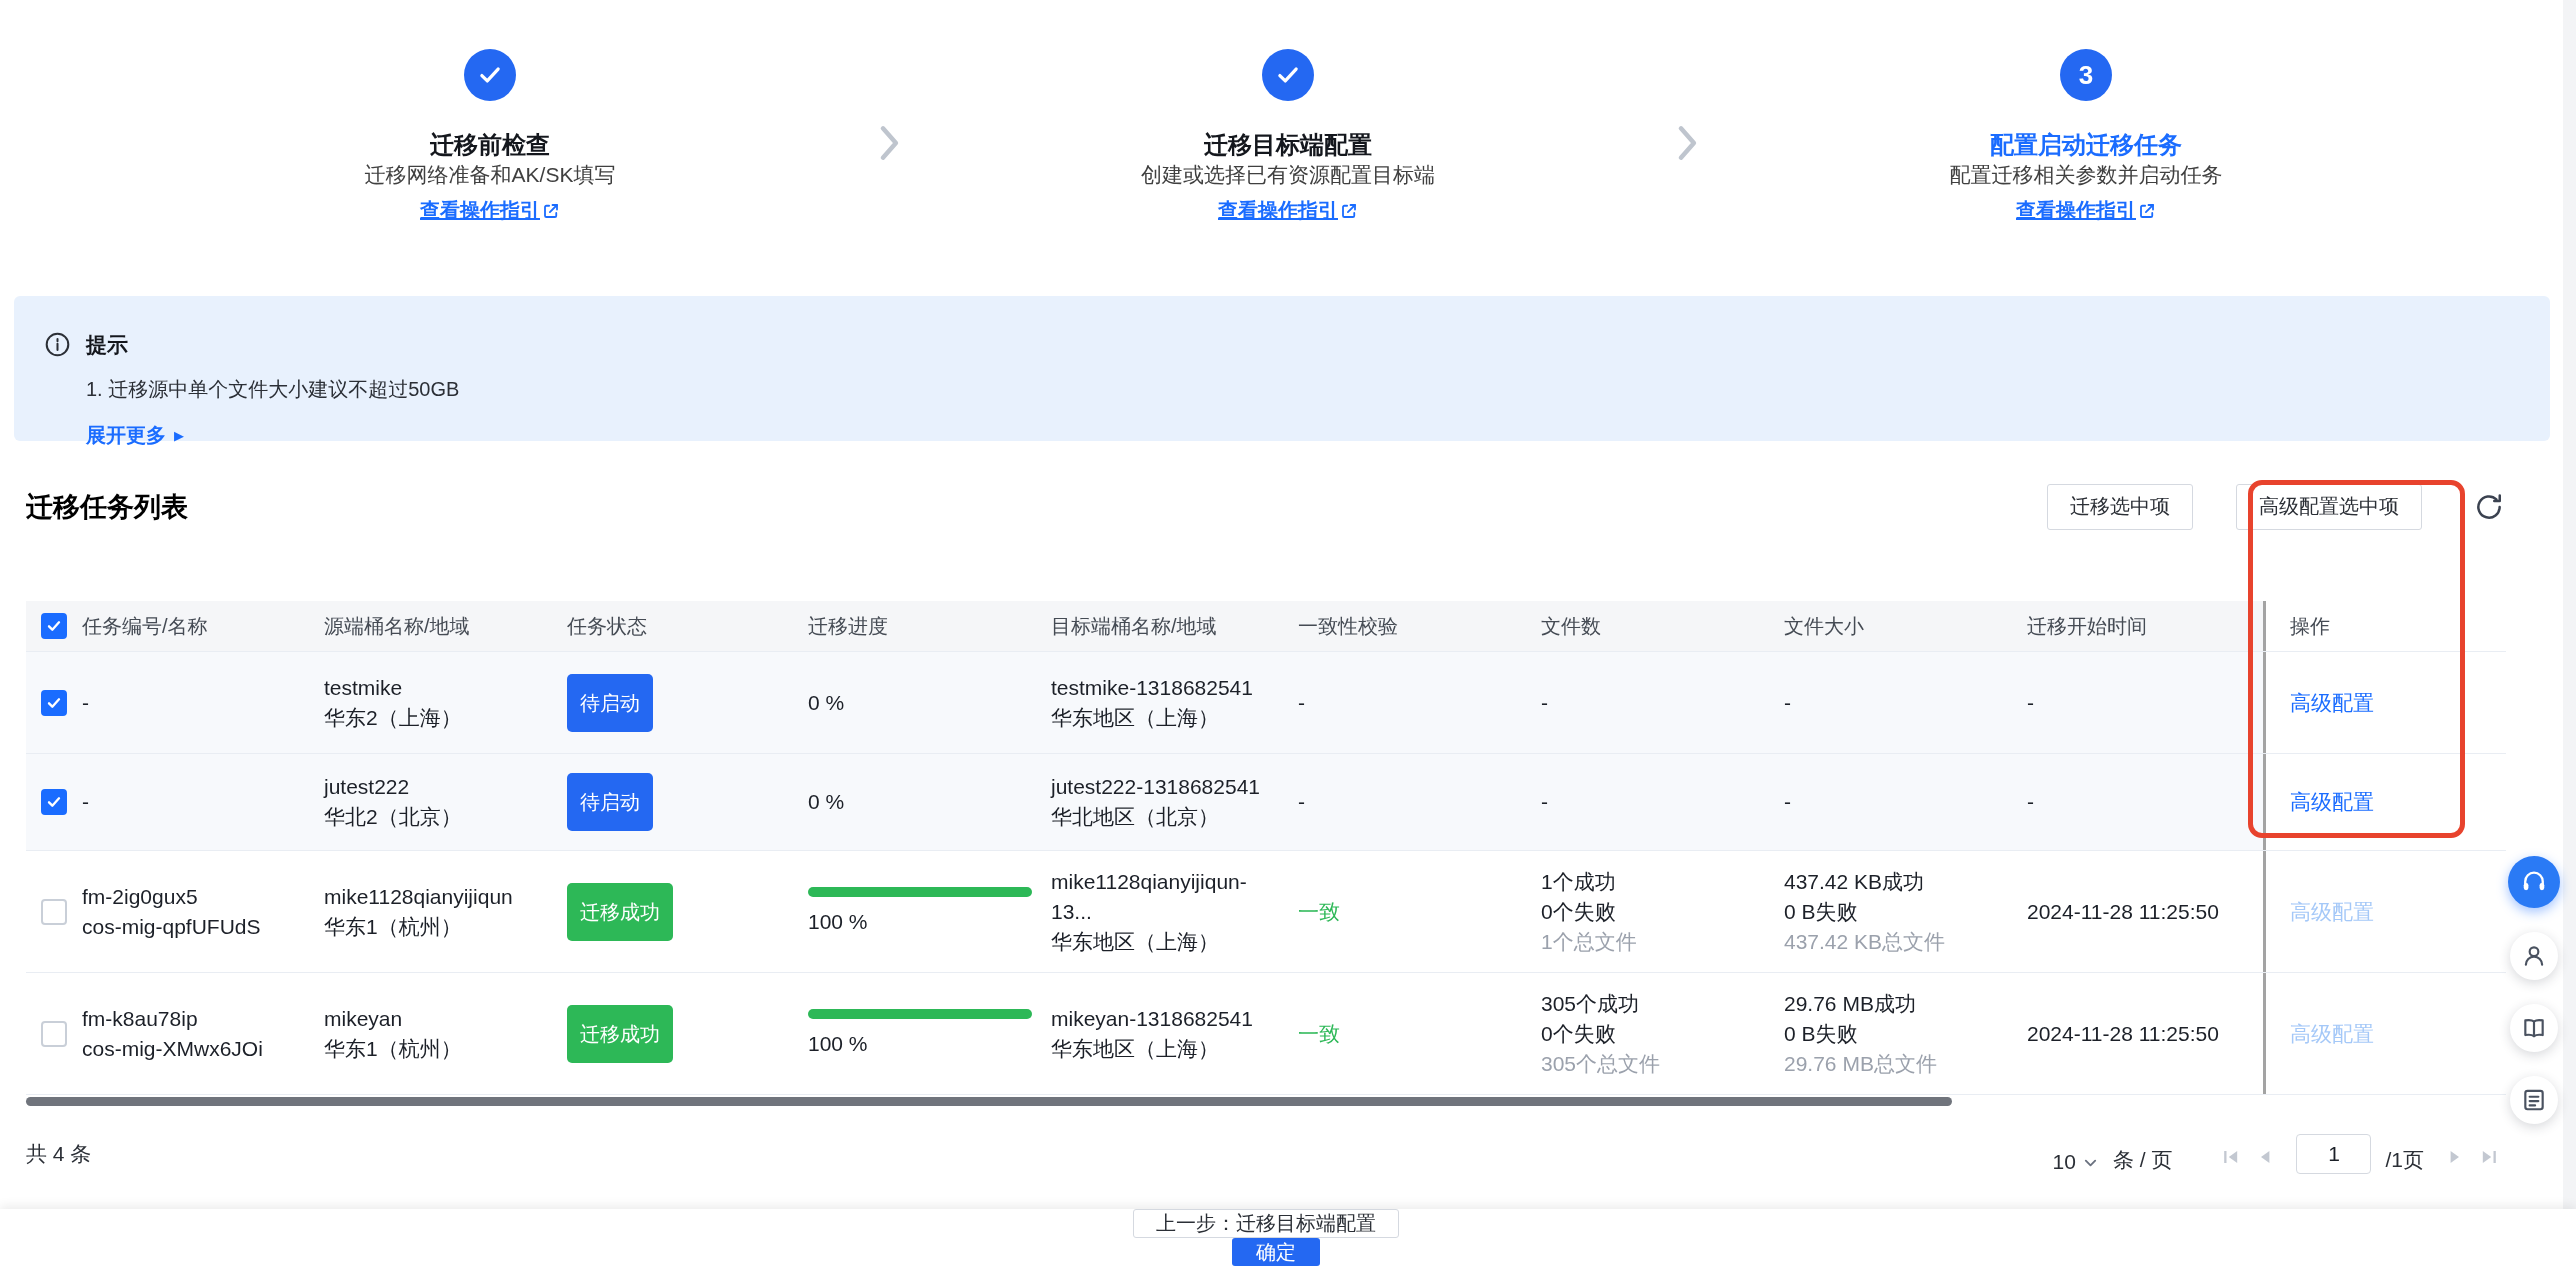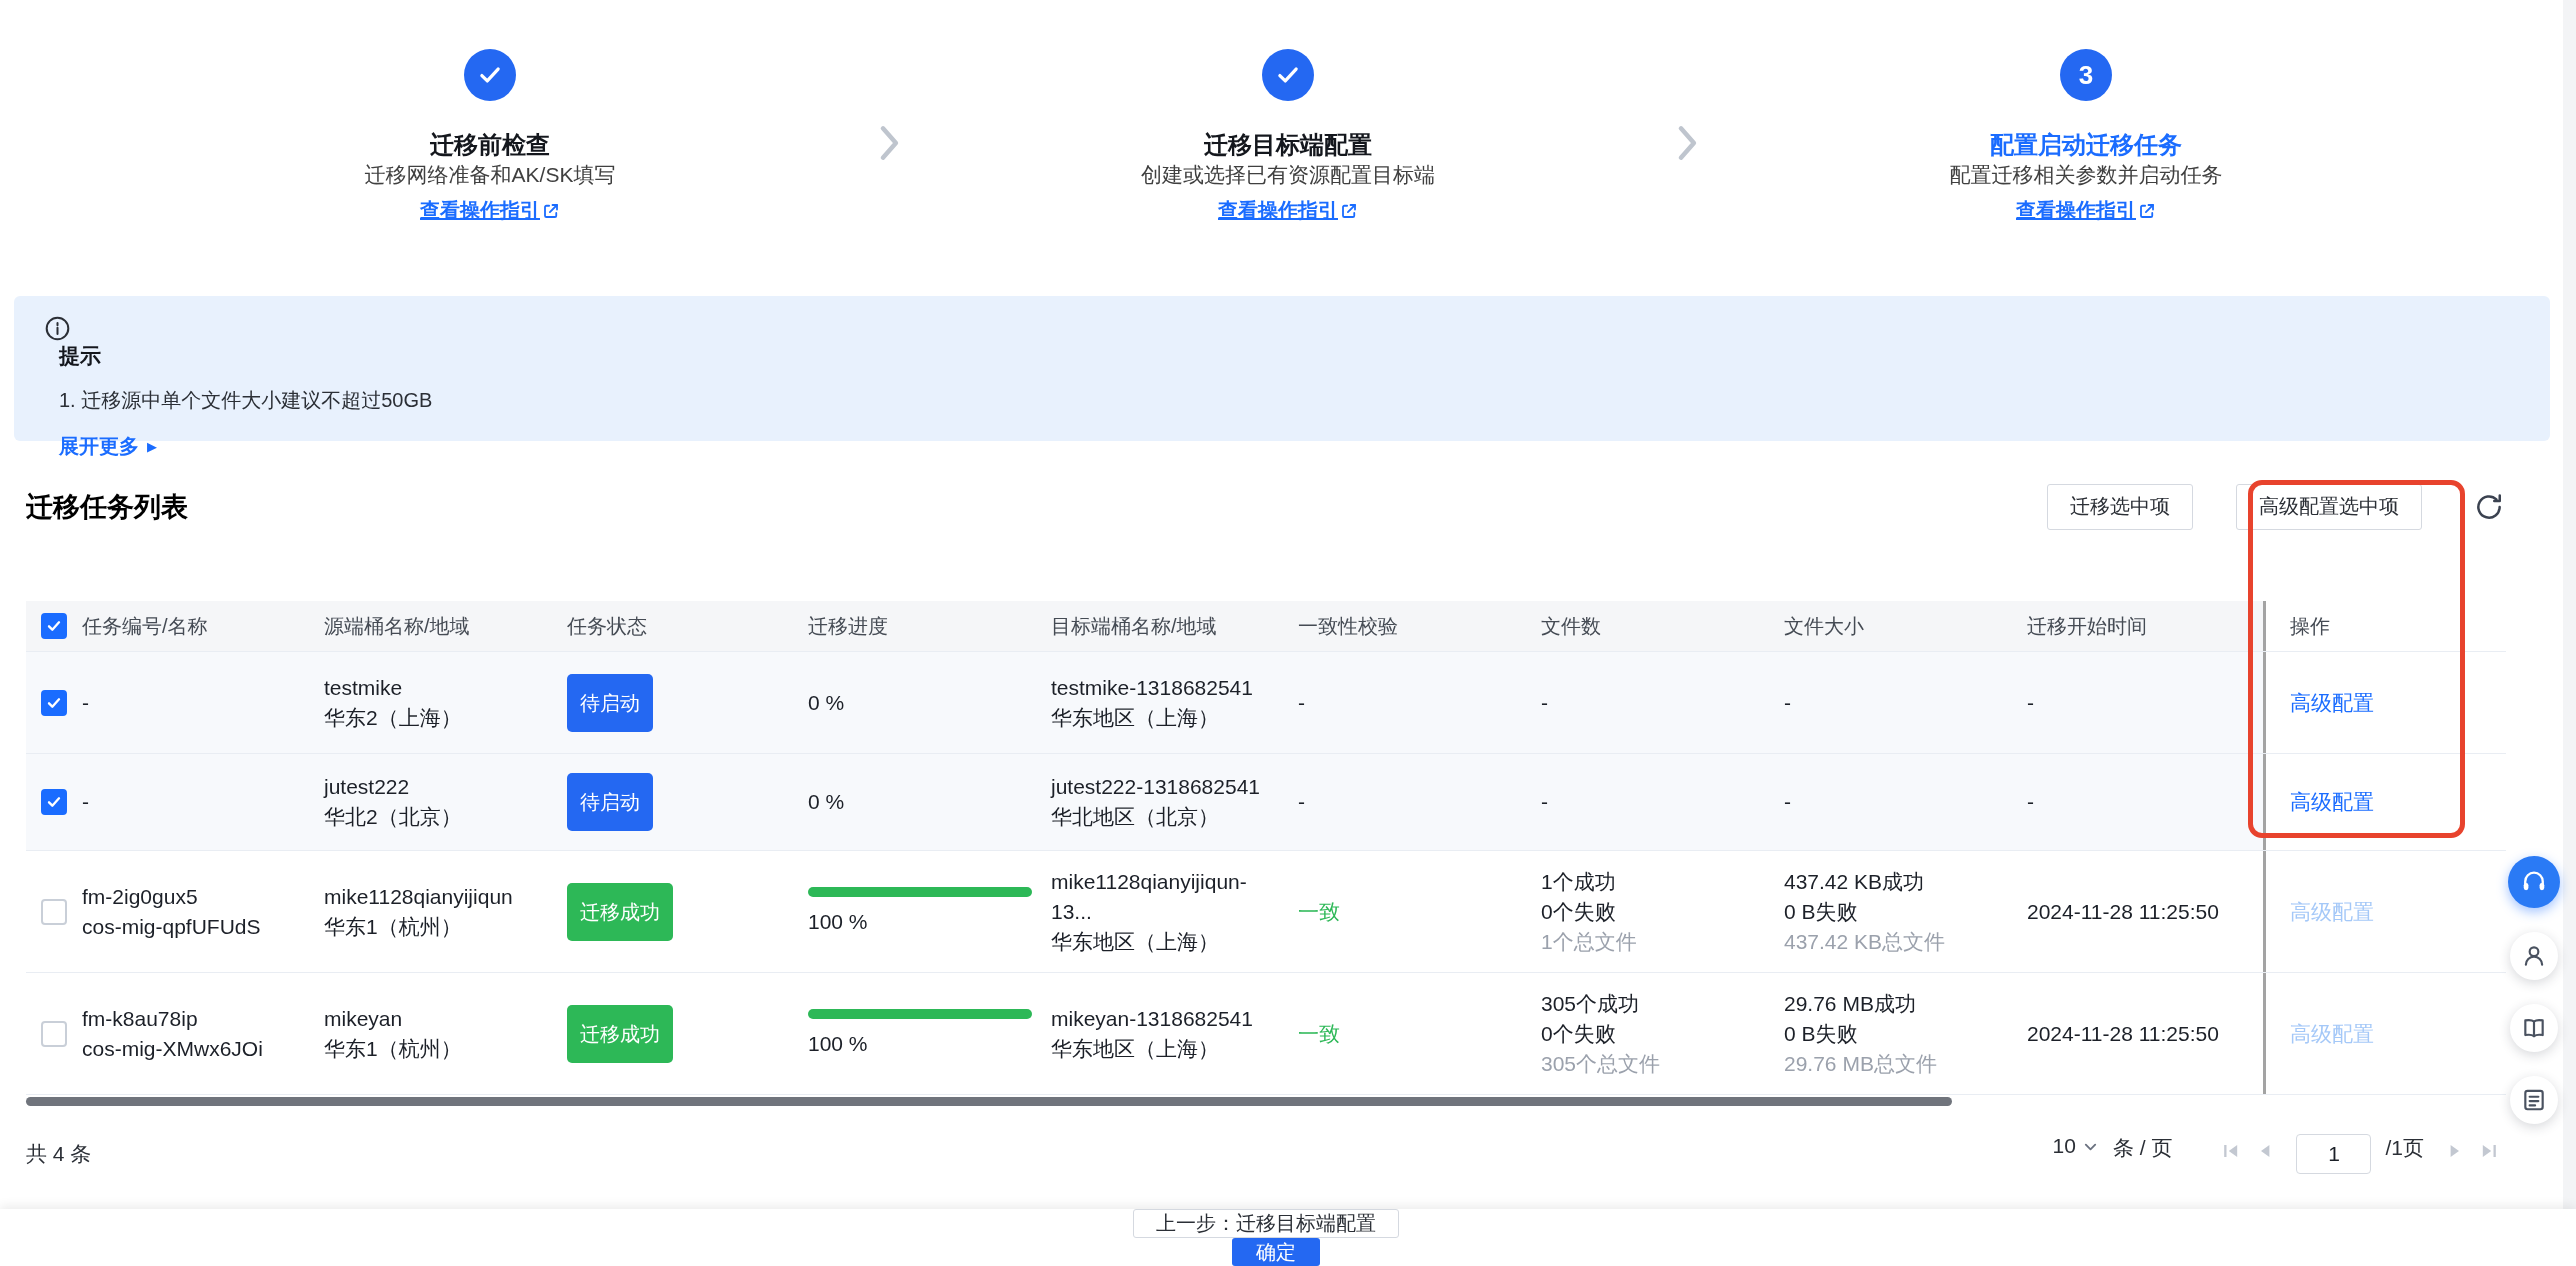--- a/index.html
+++ b/index.html
@@ -13,21 +13,21 @@
 .stepper{position:absolute;top:0;left:0;width:100%;height:285px;display:flex;justify-content:center;padding-top:49px;background:#fff;}
 .step{width:520px;display:flex;flex-direction:column;align-items:center;}
 .step-circle{width:52px;height:52px;border-radius:50%;background:#2468f2;color:#fff;font-size:26px;font-weight:bold;display:flex;align-items:center;justify-content:center;}
 .step-title{margin-top:28px;font-size:24px;font-weight:bold;color:#14171d;}
 .step.current .step-title{color:#1a6cff;}
 .step-desc{font-size:21px;color:#404040;}
 .step-link{margin-top:8px;display:flex;align-items:center;gap:2px;font-size:20px;font-weight:bold;color:#1a6cff;text-decoration:underline;cursor:pointer;}
 .step-chevron{margin:75px 124px 0;}
 
 
-.notice{position:absolute;top:296px;left:14px;right:26px;height:145px;background:#e8f1fd;border-radius:6px;padding:19px 30px;display:flex;align-items:flex-start;flex-direction:column;}
+.notice{position:absolute;top:296px;left:14px;right:26px;height:145px;background:#e8f1fd;border-radius:6px;padding:35px 30px;display:flex;align-items:flex-start;}
 .notice-body{margin-left:15px;}
 .notice-title{font-size:21px;font-weight:bold;color:#14171d;}
 .notice-line{margin-top:17px;font-size:20px;color:#2b2f36;}
 .notice-expand{margin-top:19px;display:flex;align-items:center;gap:8px;font-size:20px;font-weight:bold;color:#1a6cff;cursor:pointer;}
 .notice-expand .tri{font-size:13px;line-height:1;}
 
 
 .tasks{position:absolute;top:476px;left:26px;width:2480px;}
 .tasks-head{display:flex;align-items:center;height:61px;}
 .tasks-title{flex:1;font-size:27px;font-weight:bold;color:#000;}
@@ -58,21 +58,21 @@
 .badge-blue{background:#2468f2;}
 .badge-green{background:#2db857;}
 .pbar{width:224px;height:10px;border-radius:5px;background:#2db857;margin-bottom:10px;}
 .action-link{font-size:21px;color:#1a6cff;cursor:pointer;}
 .action-link.dim{color:#a4c8f8;}
 .hscroll{margin-top:2px;width:1926px;height:9px;border-radius:5px;background:#70747c;cursor:pointer;}
 
 
 .pagination{margin-top:27px;display:flex;align-items:center;height:42px;}
 .total{flex:1;font-size:21px;color:#2b2f36;}
-.pager{display:flex;align-items:flex-start;font-size:21px;color:#2b2f36;}
+.pager{display:flex;align-items:flex-end;font-size:21px;color:#2b2f36;}
 .psize{display:flex;align-items:center;gap:7px;margin-right:15px;cursor:pointer;}
 .per-page{margin-right:42px;}
 .pg-btn{width:34px;height:34px;border:none;background:none;display:flex;align-items:center;justify-content:center;padding:0;}
 .page-input{width:75px;height:40px;margin:0 14px;border:1px solid #d5d9e0;border-radius:4px;text-align:center;font-size:21px;color:#1c2028;background:#fff;}
 .pages-label{margin-right:14px;}
 
 
 .red-box{position:absolute;left:2248px;top:480px;width:217px;height:358px;border:5px solid #e8432d;border-radius:14px;z-index:30;pointer-events:none;}
 
 

